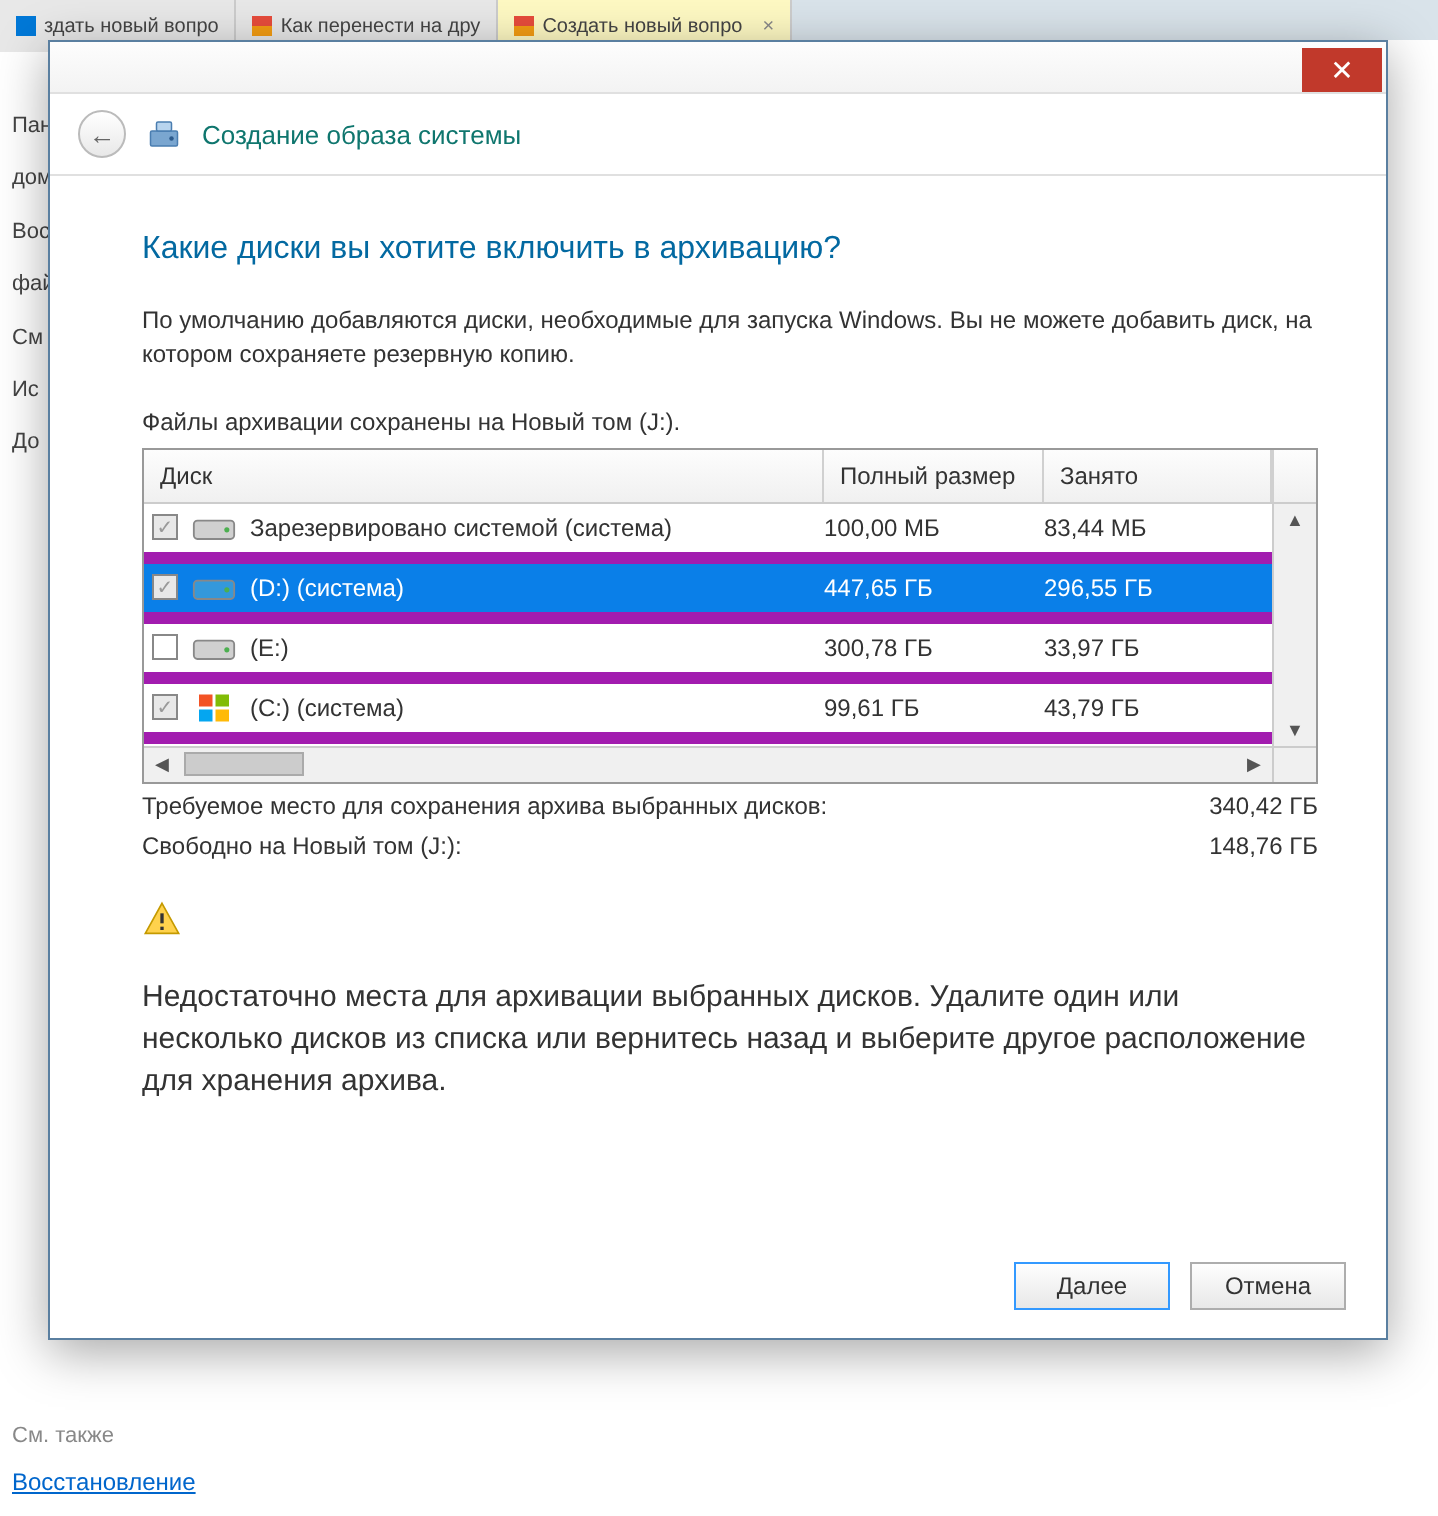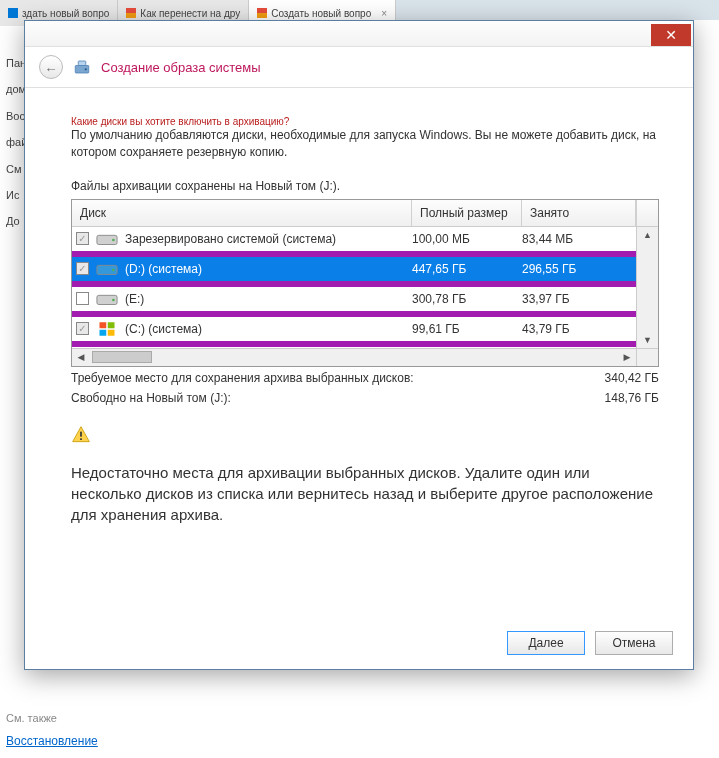--- a/index.html
+++ b/index.html
@@ -1,37 +1,37 @@
 <!DOCTYPE html>
 <html><head>
   <meta charset="utf-8">
   <style>
     * { box-sizing: border-box; margin: 0; padding: 0; }
     body { font-family: "Segoe UI", Tahoma, sans-serif; font-size: 12px; color: #333; background: #f0f0f0; width: 719px; height: 758px; overflow: hidden; position: relative; }
     .bg-tabs { display: flex; background: #d9e3ea; height: 20px; }
     .bg-tab { display: flex; align-items: center; padding: 13px 8px; font-size: 10px; color: #444; border-right: 1px solid #ccc; background: #e8e8e8; gap: 4px; }
-    .bg-tab:last-child { background: #ffffff; }
+    .bg-tab:last-child { background: #fef9c3; }
     .fav-blue { width: 10px; height: 10px; background: #0078d7; }
     .fav-orange { width: 10px; height: 10px; background: linear-gradient(#e74c3c 50%, #f39c12 50%); }
     .bg-body { background: #fff; height: 738px; padding-left: 6px; padding-top: 30px; color: #666; }
     .bg-side { font-size: 11px; color: #444; line-height: 2.4; }
     .restore-link { color: #0066cc; font-size: 12px; }
     .smtk { color: #888; font-size: 11px; margin-bottom: 10px; }
 
     .dialog { position: absolute; top: 20px; left: 24px; width: 670px; height: 650px; background: #fff; border: 1px solid #5a7fa0; box-shadow: 0 6px 24px rgba(0,0,0,0.35); display: flex; flex-direction: column; }
     .titlebar { height: 26px; background: linear-gradient(#fdfdfd, #f3f3f3); display: flex; align-items: center; justify-content: flex-end; border-bottom: 1px solid #e0e0e0; }
     .close-btn { width: 40px; height: 22px; margin: 2px 2px 0 0; background: #c1392b; color: #fff; display: flex; align-items: center; justify-content: center; font-size: 14px; border: none; cursor: pointer; }
     .header { display: flex; align-items: center; gap: 10px; padding: 8px 14px; border-bottom: 1px solid #e0e0e0; }
     .back-btn { width: 24px; height: 24px; border: 1px solid #bbb; border-radius: 50%; background: linear-gradient(#fff,#e8e8e8); display: flex; align-items: center; justify-content: center; color: #666; cursor: pointer; }
     .hdr-icon { width: 18px; height: 18px; }
     .hdr-icon svg { width: 18px; height: 18px; }
-    .hdr-title { font-size: 13px; color: #be185d; }
+    .hdr-title { font-size: 13px; color: #0f766e; }
 
     .content { flex: 1; padding: 28px 34px 0 46px; display: flex; flex-direction: column; }
-    .question { color: #b91c1c; font-size: 10px; }
+    .question { color: #0369a1; font-size: 16px; margin-bottom: 18px; }
     .desc { font-size: 12px; color: #333; line-height: 1.4; margin-bottom: 18px; }
     .saved-on { font-size: 12px; margin-bottom: 6px; }
 
     .table-wrap { border: 1px solid #999; height: 168px; display: flex; flex-direction: column; }
     .thead { display: flex; background: linear-gradient(#fdfdfd,#f0f0f0); border-bottom: 1px solid #ccc; font-size: 12px; }
     .th { padding: 6px 8px; border-right: 1px solid #d0d0d0; }
     .th-disk { flex: 0 0 340px; }
     .th-full { flex: 0 0 110px; }
     .th-used { flex: 1; }
     .vscroll { width: 22px; background: #f0f0f0; border-left: 1px solid #ccc; display: flex; flex-direction: column; }

